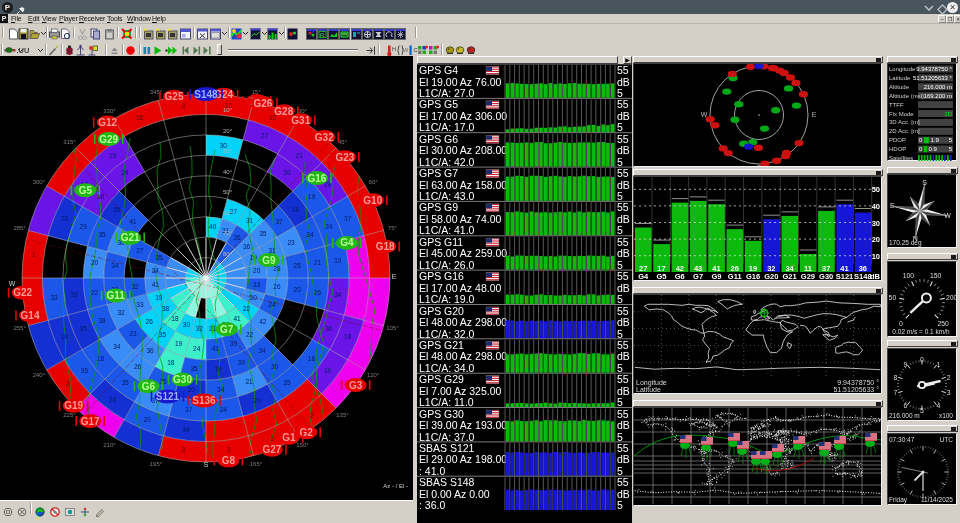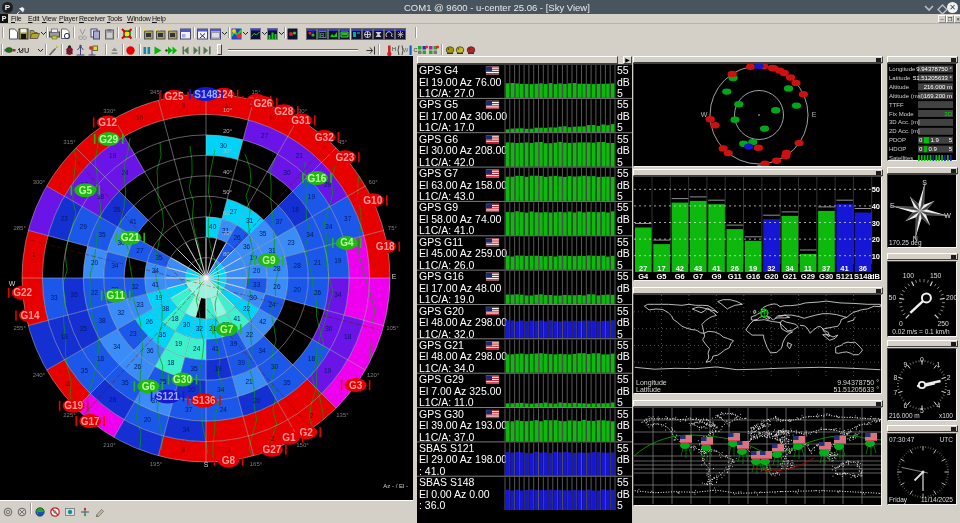--- a/index.html
+++ b/index.html
@@ -1,19 +1,18 @@
 <!DOCTYPE html>
 <html><head><meta charset="utf-8"><style>*{margin:0;padding:0;box-sizing:border-box}body{width:960px;height:523px;font-family:"Liberation Sans",sans-serif;position:relative;background:#d4d0c8;overflow:hidden}.abs{position:absolute}text{font-family:"Liberation Sans",sans-serif}</style></head><body>
 <div class="abs" style="left:0;top:0;width:960px;height:14px;background:#48545e">
     <div class="abs" style="left:2px;top:1.5px;width:11px;height:11px;border-radius:50%;background:#1d1d1d;color:#f0f0f0;font-size:8px;font-weight:bold;text-align:center;line-height:11px">P</div>
     <div class="abs" style="left:15px;top:2px"><svg width="10" height="10">
         <path d="M1.5 8.5 L4.5 5.5" stroke="#e8e8e8" stroke-width="1"></path>
         <path d="M4 2.5 l3.5 -1.5 2 2 -1.5 3.5 Z" fill="#f0f0f0"></path>
       </svg></div>
-    <div class="abs" style="left:404px;top:2px;color:#e8e8e8;font-size:9.5px">COM1 @ 9600 - u-center 25.06 - [Sky View]</div>
     <div class="abs" style="left:923px;top:0px"><svg width="12" height="12">
         <path d="M2 4 l4 4 4 -4" stroke="#b9bec2" stroke-width="1.6" fill="none"></path>
       </svg></div>
     <div class="abs" style="left:937px;top:1px"><svg width="11" height="11">
         <path d="M5.5 1 L10 5.5 L5.5 10 L1 5.5 Z" stroke="#b9bec2" stroke-width="1.4" fill="none"></path>
       </svg></div>
     <div class="abs" style="left:947px;top:1.5px;width:11px;height:11px;border-radius:50%;background:#f2f2f2;color:#444;font-size:8px;text-align:center;line-height:11px">✕</div>
   </div>
 <div class="abs" style="left:0;top:14px;width:960px;height:10px;background:#d4d0c8;border-bottom:1px solid #b8b4ac">
     <div class="abs" style="left:0px;top:0px;width:8px;height:9px;background:#111;color:#fff;font-size:7px;font-weight:bold;text-align:center;line-height:9px">P</div>

